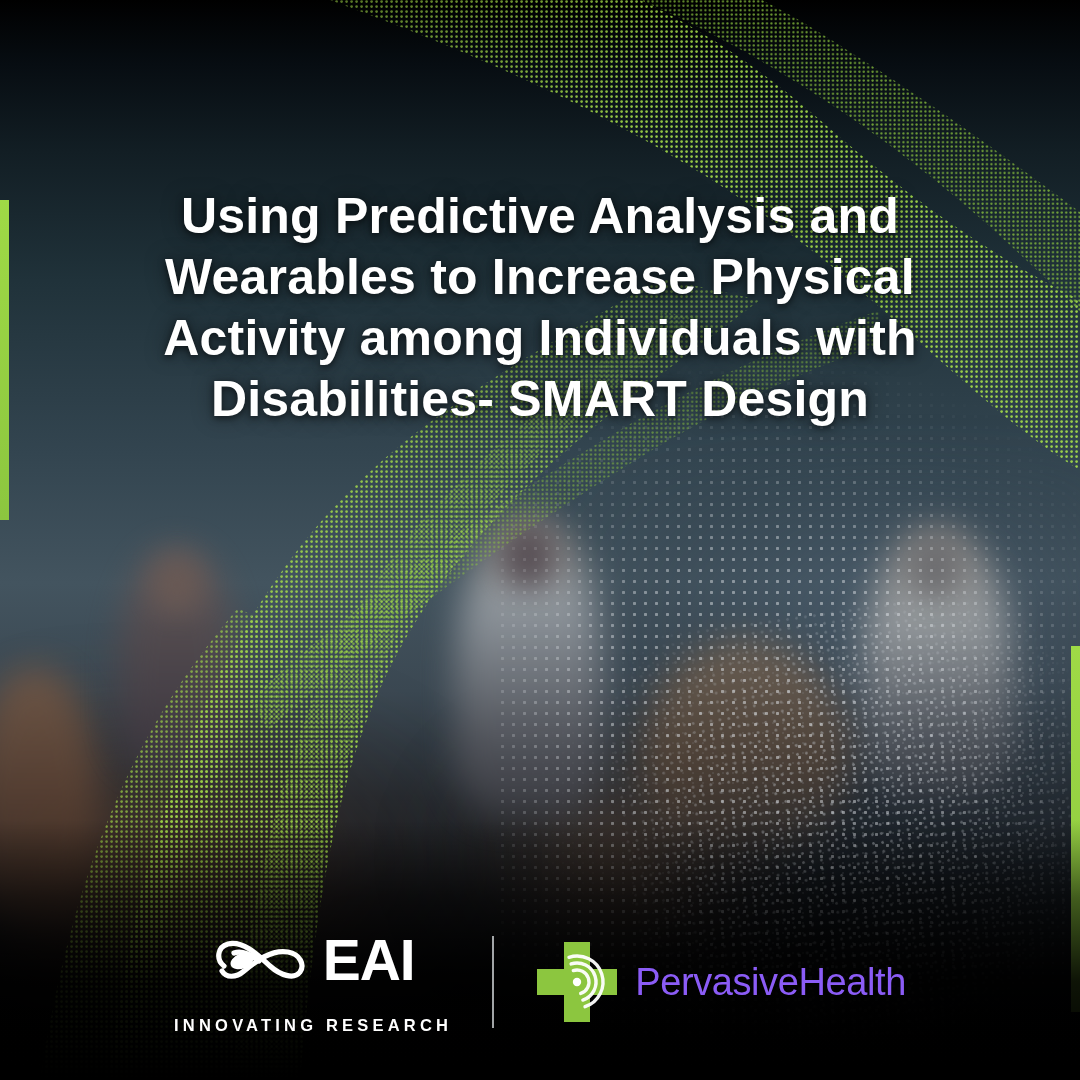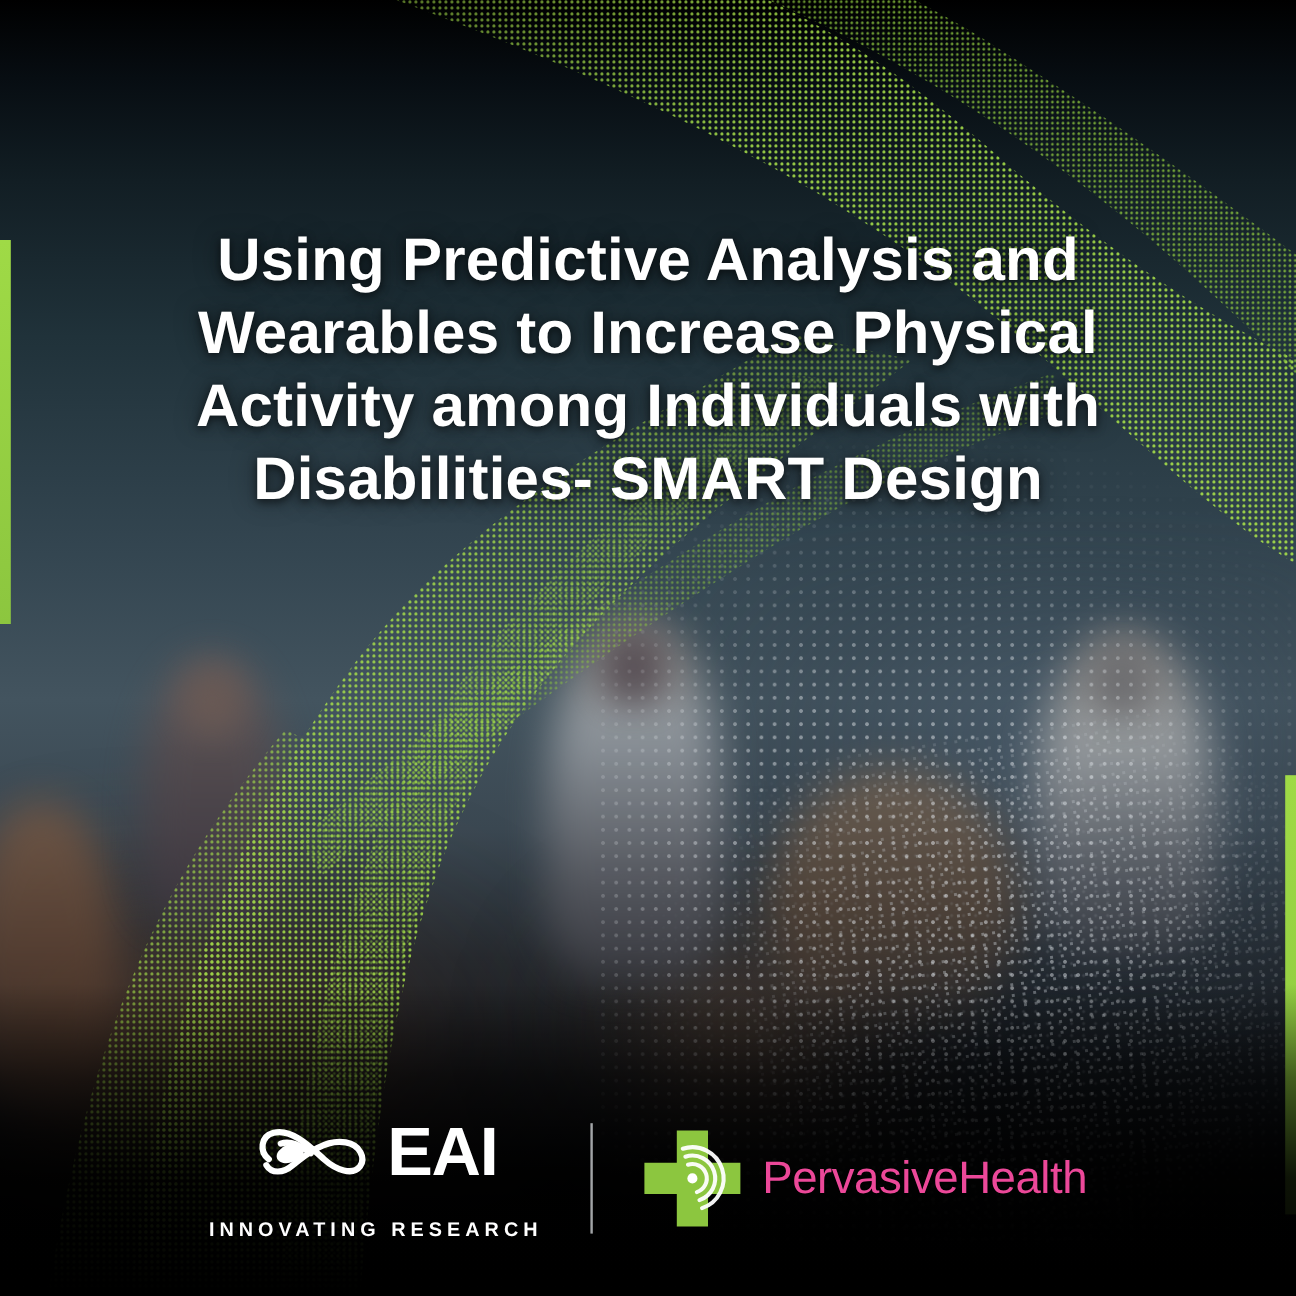--- a/index.html
+++ b/index.html
@@ -119,21 +119,21 @@
   .eai{display:flex;flex-direction:column;align-items:center;justify-content:center;}
   .eai-row{display:flex;align-items:center;gap:15px;}
   .eai-word{
     color:#fff;font-size:57px;font-weight:bold;letter-spacing:-1px;line-height:.92;
   }
   .eai-tag{
     color:#fff;font-size:16.5px;letter-spacing:4.2px;font-weight:bold;margin-top:24px;
   }
   .divider{width:2px;height:92px;background:rgba(225,228,232,.72);margin:0 40px;flex:0 0 auto;}
   .ph{display:flex;align-items:center;gap:15px;}
-  .ph-word{color:#ec4899;font-size:38px;font-weight:400;letter-spacing:-.4px;}
+  .ph-word{color:#8b5cf6;font-size:38px;font-weight:400;letter-spacing:-.4px;}
 </style>
 </head>
 <body>
 
 <div id="poster">
 
   <div class="bg-base"></div>
   <div class="bg-cool"></div>
   <div class="bg-warm"></div>
   <div class="bg-warm2"></div>

